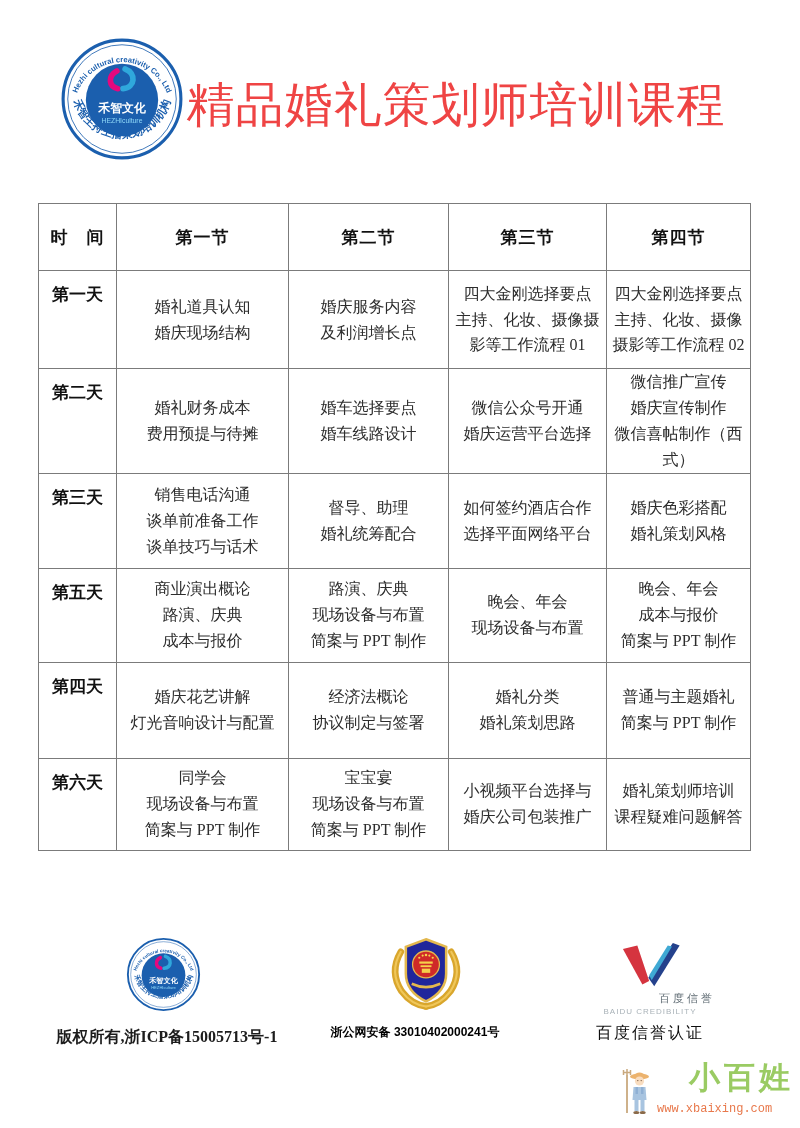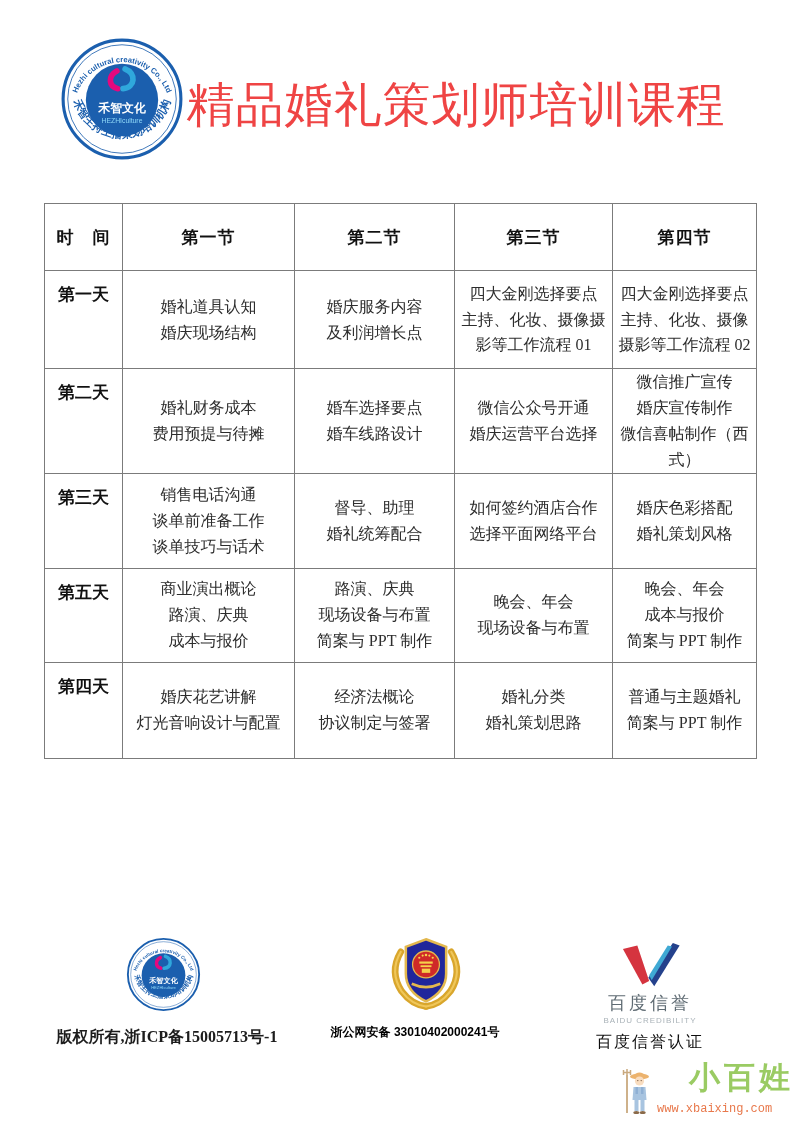--- a/index.html
+++ b/index.html
@@ -10,21 +10,21 @@
   .hezhi-logo { position:absolute; }
   .hezhi-logo.hdr { left:60px; top:37px; width:124px; height:124px; }
   .hezhi-logo.ftr { left:126px; top:937px; width:75px; height:75px; }
   .page-title {
     position:absolute; left:178px; top:72px; width:556px; height:66px;
     text-align:center; font-size:48px; font-weight:normal; color:#ef4444;
     letter-spacing:1px; line-height:66px; white-space:nowrap;
   }
 
   
-  table.course { position:absolute; left:44px; top:203px; border-collapse:collapse; table-layout:fixed; }
+  table.course { position:absolute; left:38px; top:203px; border-collapse:collapse; table-layout:fixed; }
   table.course th, table.course td { border:1px solid #7b7b7b; }
   table.course th {
     font-size:17px; font-weight:bold; color:#111; text-align:center; letter-spacing:1px;
   }
   td.day {
     vertical-align:top; padding-top:12px; text-align:center;
     font-size:17px; font-weight:bold; color:#111;
   }
   td.cell {
     text-align:center; vertical-align:middle;
@@ -46,21 +46,21 @@
   }
   .police-badge { position:absolute; left:384px; top:929px; width:84px; height:86px; }
   .beian {
     position:absolute; left:295px; top:1024px; width:240px; text-align:center;
     font-family:"Liberation Sans", sans-serif; font-weight:bold;
     font-size:12px; color:#000; white-space:nowrap;
   }
   .baidu-block { position:absolute; left:585px; top:943px; width:130px; text-align:center;
     font-family:"Liberation Sans", sans-serif; }
   .baidu-v { width:62px; height:44px; display:block; margin:0 auto; }
-  .baidu-cn { font-size:18px; color:#5f6b73; letter-spacing:3px; margin-top:4px; }
+  .baidu-cn { font-size:11px; color:#5f6b73; letter-spacing:3px; margin-top:4px;text-align:right; }
   .baidu-en { font-size:8px; color:#a9b2b8; letter-spacing:1px; margin-top:1px; }
   .baidu-cert { font-size:16px; font-weight:normal; color:#0d0d0d; letter-spacing:2px; margin-top:7px; }
 
   
   .watermark { position:absolute; right:6px; bottom:12px; display:flex; align-items:flex-end; }
   .wm-farmer { width:34px; height:50px; margin-right:2px; }
   .wm-texts { text-align:left; }
   .wm-name { font-size:31px; font-weight:bold; color:#9acb63; letter-spacing:4px; line-height:1;margin-left:32px; }
   .wm-url { font-family:"Liberation Mono", monospace; font-size:12px; color:#e8784b; margin-top:9px; }
 </style>
@@ -163,20 +163,33 @@
     <tr>
       <td class="day">第四天</td>
       <td class="cell">婚庆花艺讲解
 灯光音响设计与配置</td>
       <td class="cell">经济法概论
 协议制定与签署</td>
       <td class="cell">婚礼分类
 婚礼策划思路</td>
       <td class="cell">普通与主题婚礼
 简案与 PPT 制作</td>
+    </tr>
+    <tr>
+      <td class="day">第六天</td>
+      <td class="cell">同学会
+现场设备与布置
+简案与 PPT 制作</td>
+      <td class="cell">宝宝宴
+现场设备与布置
+简案与 PPT 制作</td>
+      <td class="cell">小视频平台选择与
+婚庆公司包装推广</td>
+      <td class="cell">婚礼策划师培训
+课程疑难问题解答</td>
     </tr>
   </tbody>
 </table>
 
 <div class="hezhi-logo ftr">
   <svg viewBox="0 0 120 120" width="100%" height="100%">
     <circle cx="60" cy="60" r="57" fill="#ffffff" stroke="#1b5fae" stroke-width="3"></circle>
     <circle cx="60" cy="60" r="52.5" fill="none" stroke="#1b5fae" stroke-width="0.8"></circle>
     <defs>
       <path id="arcTopF" d="M 14,64 A 46.5,46.5 0 0 1 106,64"></path>

